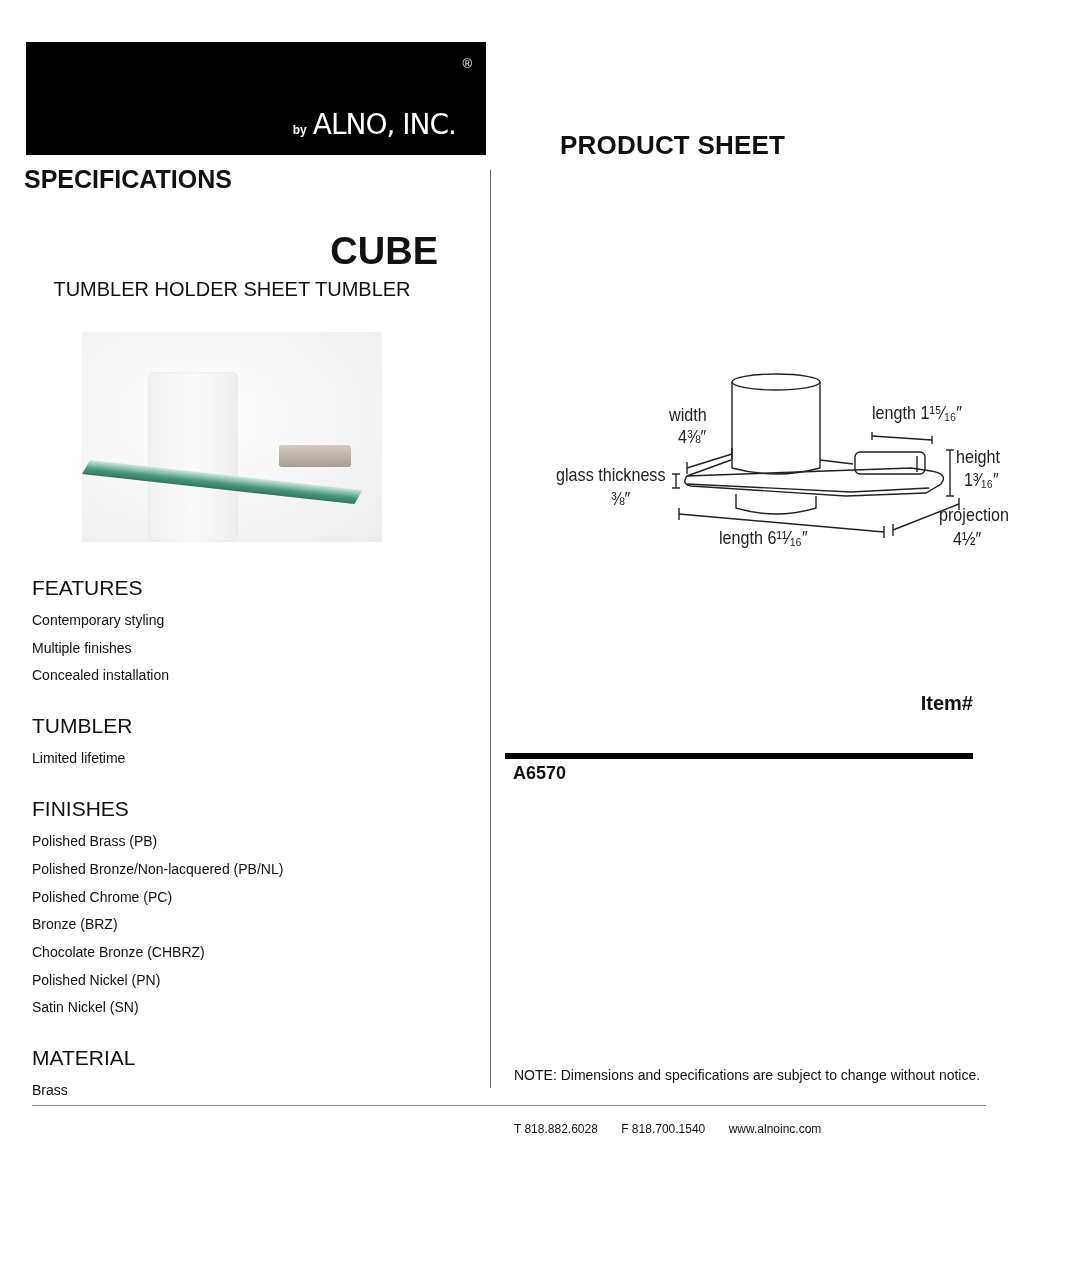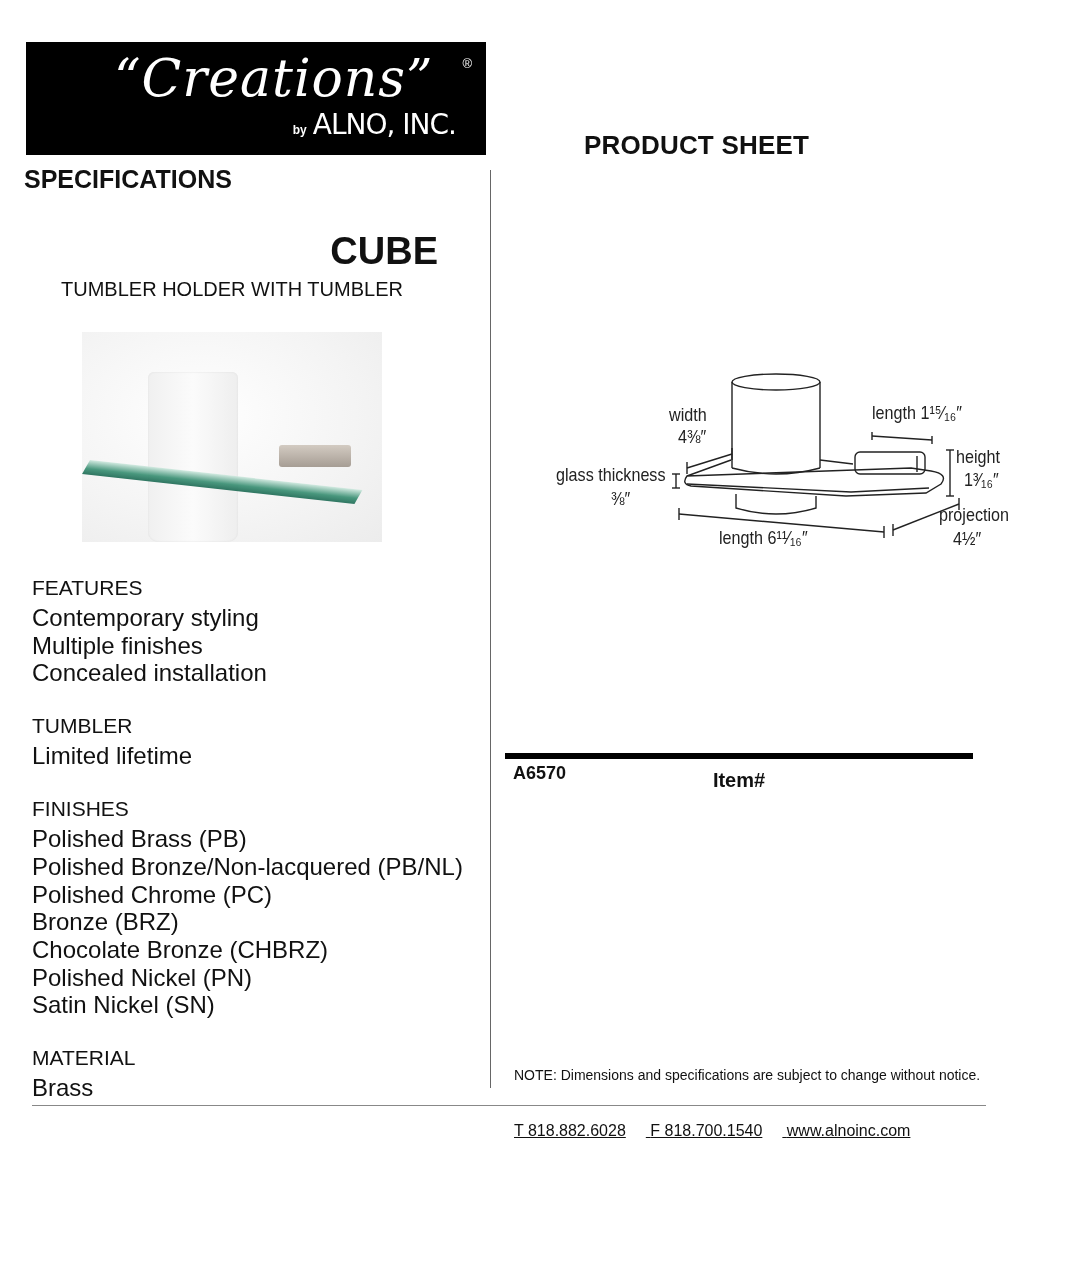--- a/index.html
+++ b/index.html
@@ -10,21 +10,21 @@
   
   .logo { left: 26px; top: 42px; width: 460px; height: 113px; background: #000; }
   .logo-script { position: absolute; left: 88px; top: 6px; color: #fff;
     font-family: "DejaVu Serif", "Liberation Serif", serif; font-style: italic;
     font-size: 52px; letter-spacing: 1px; white-space: nowrap; }
   .logo-reg { position: absolute; right: 14px; top: 14px; color: #fff; font-size: 13px; }
   .logo-by { position: absolute; right: 30px; bottom: 14px; color: #fff; white-space: nowrap; }
   .logo-by .by { font-size: 12px; font-weight: bold; margin-right: 6px; }
   .logo-by .co { font-size: 28px; font-family: "DejaVu Sans", sans-serif; letter-spacing: -1px; }
 
-  .product-sheet { left: 584px; top: 130px; font-size: 26px; font-weight: bold; letter-spacing: 0.2px; }
+  .product-sheet { left: 560px; top: 130px; font-size: 26px; font-weight: bold; letter-spacing: 0.2px; }
   .specs-title { left: 24px; top: 165px; font-size: 25px; font-weight: bold; }
 
   .vdivider { left: 490px; top: 170px; width: 1px; height: 918px; background: #666; }
 
   .prod-name { left: 26px; top: 230px; width: 412px; text-align: right; font-size: 38px; font-weight: bold; }
   .prod-sub  { left: 26px; top: 278px; width: 412px; text-align: center; font-size: 20px; }
 
   
   .photo { left: 82px; top: 332px; width: 300px; height: 210px;
     background: radial-gradient(ellipse at 40% 40%, #ffffff 0%, #f4f4f4 60%, #ececec 100%); }
@@ -32,55 +32,54 @@
     background: linear-gradient(90deg, #f0f0f0, #fbfbfb 50%, #eeeeee);
     border-radius: 6px 6px 10px 10px; box-shadow: 0 0 2px #ddd inset; }
   .glass { position: absolute; left: 8px; top: 128px; width: 288px; height: 14px;
     background: linear-gradient(180deg, #cfe9df 0%, #3a8f73 60%, #1f6b55 100%);
     transform: skewX(-25deg) rotate(6deg); transform-origin: left top; opacity: 0.92; }
   .bracket { position: absolute; left: 197px; top: 113px; width: 72px; height: 22px;
     background: linear-gradient(180deg, #d3cbc2, #a69d94); border-radius: 3px; }
 
   
   .sect-h { left: 32px; font-size: 21px; font-weight: normal; }
-  .sect-line { left: 32px; font-size: 24px; }
+  .sect-line { left: 32px; font-size: 14px; margin-top: 8px; }
 
   
   .drawing { left: 505px; top: 368px; width: 480px; height: 195px; margin-left: 46px; }
   .dim { position: absolute; font-family: "Liberation Sans Narrow", "Liberation Sans", sans-serif;
     font-size: 19px; color: #222; white-space: nowrap; transform: scaleX(0.85); transform-origin: left top; }
 
   
-  .item-h { left: 505px; top: 769px; width: 468px; text-align: center; font-size: 20px; font-weight: bold; }
+  .item-h { left: 505px; top: 692px; width: 468px; text-align: right; font-size: 20px; font-weight: bold; }
   .item-rule { left: 505px; top: 753px; width: 468px; height: 6px; background: #000; }
   .item-val { left: 513px; top: 763px; font-size: 18px; font-weight: bold; }
 
   .note { left: 514px; top: 1067px; font-size: 14px; }
   .hrule { left: 32px; top: 1105px; width: 954px; height: 1px; background: #888; }
-  .contact { left: 514px; top: 1122px; font-size: 16px; white-space: nowrap; text-decoration: underline; }
+  .contact { left: 514px; top: 1122px; font-size: 12px; white-space: nowrap; }
   .contact span { margin-right: 20px; }
 </style>
 </head>
 <body>
 
 <div class="abs logo">
-  <div class="logo-script">“Creations”</div>
   <div class="logo-reg">®</div>
   <div class="logo-by">
     <span class="by">by</span><span class="co">ALNO, INC.</span>
   </div>
 </div>
 
 <div class="abs product-sheet">PRODUCT SHEET</div>
 <div class="abs specs-title">SPECIFICATIONS</div>
 
 <div class="abs vdivider"></div>
 
 <div class="abs prod-name">CUBE</div>
-<div class="abs prod-sub">TUMBLER HOLDER WITH TUMBLER</div>
+<div class="abs prod-sub">TUMBLER HOLDER SHEET TUMBLER</div>
 
 <div class="abs photo">
   <div class="tumbler"></div>
   <div class="glass"></div>
   <div class="bracket"></div>
 </div>
 
 <div class="abs sect-h" style="top:576px">FEATURES</div>
 <div class="abs sect-line" style="top:604px">Contemporary styling</div>
 <div class="abs sect-line" style="top:632px">Multiple finishes</div>

